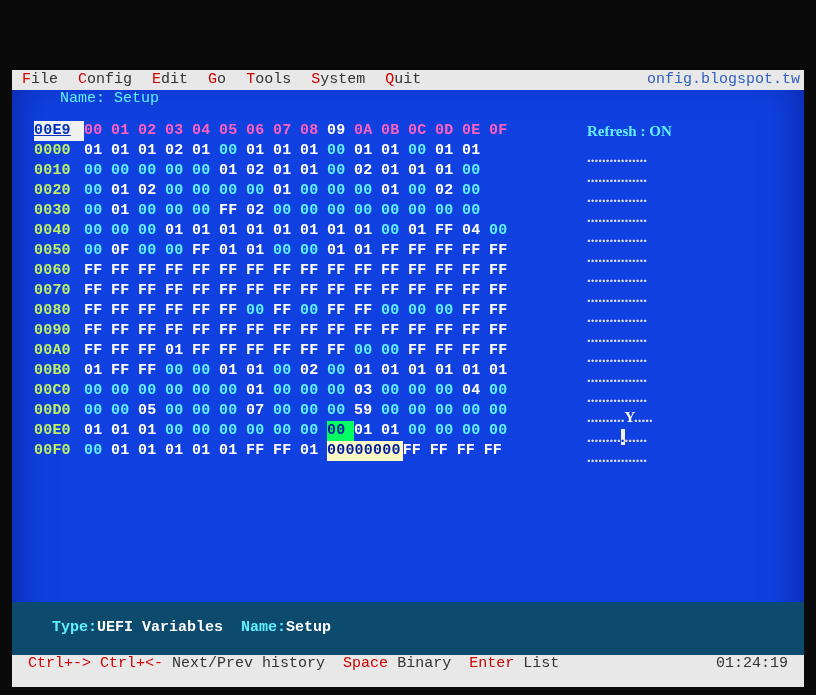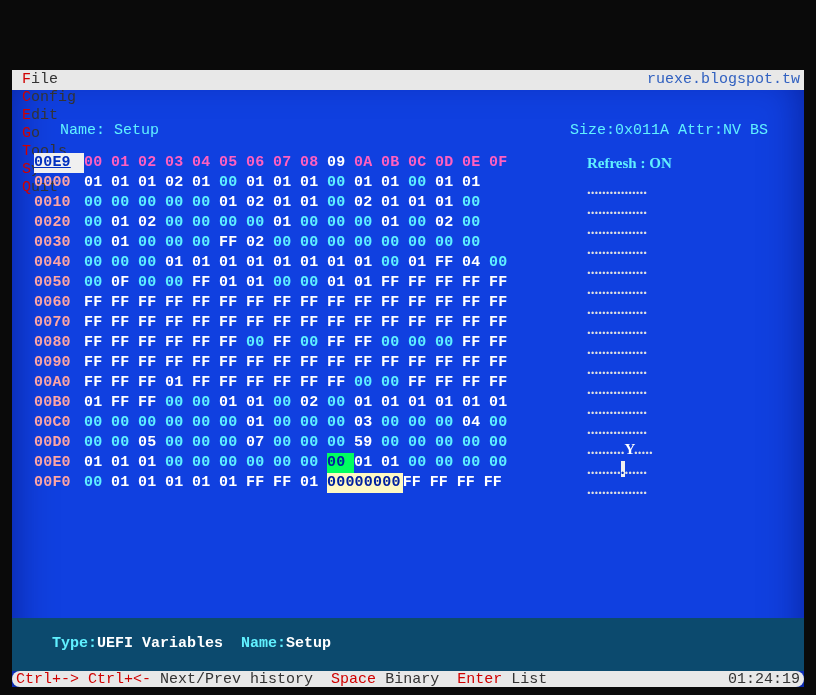--- a/index.html
+++ b/index.html
@@ -22,52 +22,53 @@
     box-shadow: inset 0 0 40px rgba(0,0,80,0.5);
   }
   .menubar {
     background: #e8e8e8;
     color: #333;
     display: flex;
     padding: 1px 0;
     height: 20px;
     line-height: 18px;
   }
-  .menubar .items { display: flex; flex-direction: column; }
+  .menubar .items { display: flex; }
   .menubar .item {
     padding: 0 10px;
     white-space: pre;
   }
   .menubar .item .hot { color: #d00000; }
   .menubar .url {
     margin-left: auto;
     padding-right: 4px;
     color: #3060c0;
   }
   .header {
     display: flex;
     justify-content: space-between;
-    padding: 32px 36px 6px 48px;
+    padding: 0 36px 6px 48px;
     color: #60f0ff;
+    flex-direction: column;
   }
   .main {
     flex: 1;
     display: flex;
     padding: 8px 22px 4px 22px;
     gap: 10px;
   }
   .hexpanel { flex: 1; }
   .hexrow {
     display: flex;
     white-space: pre;
     line-height: 20px;
     font-weight: bold;
     letter-spacing: 0.2px;
   }
-  .offset { color: #fca5a5; width: 50px; }
+  .offset { color: #bef264; width: 50px; }
   .offset.inv { background: #f0f0f0; color: #0030c0; text-decoration: underline; }
   .byte { width: 27px; text-align: left; }
   .b00 { color: #60f0ff; }
   .bFF { color: #ffffff; }
   .bother { color: #ffffff; }
   .cursor { background: #00ff60; color: #0020a0; }
   .sel { background: #fef9c3; color: #0020a0; }
   .side {
     width: 195px;
     color: #e0e0e0;
@@ -83,56 +84,54 @@
     background: #0c4a6e;
     color: #ffffff;
     padding: 0 4px 2px 4px;
     font-weight: bold;
     white-space: pre;
   }
   .statusbar .lbl { color: #60f0ff; }
   .footer {
     background: #e8e8e8;
     color: #333;
-    height: 16px;
+    height: 32px;
     line-height: 18px;
     display: flex;
-    padding: 0 4px;
+    padding: 0 16px;
     white-space: pre;
-    border-radius: 10px;
   }
   .footer .key { color: #d00000; }
   .footer .time { margin-left: auto; }
 </style>
 </head>
 <body>
 
 <div class="bezel">
 <div class="screen">
 
   <div class="menubar">
     <div class="items" id="menu-items">
           <div class="item"><span class="hot">F</span>ile</div>
           <div class="item"><span class="hot">C</span>onfig</div>
           <div class="item"><span class="hot">E</span>dit</div>
           <div class="item"><span class="hot">G</span>o</div>
           <div class="item"><span class="hot">T</span>ools</div>
           <div class="item"><span class="hot">S</span>ystem</div>
           <div class="item"><span class="hot">Q</span>uit</div>
         </div>
-    <div class="url">ruexe.blogspot.tw</div>
+    <div class="url">onfig.blogspot.tw</div>
   </div>
 
   <div class="header">
     <div>
       <span>Name:</span>
       <span> </span>
       <span>Setup</span>
     </div>
-    <div>Size:0x011A Attr:NV BS</div>
   </div>
 
   <div class="main">
     <div class="hexpanel" id="hexpanel">
           <div class="hexrow"><span class="offset inv">00E9</span> <span class="byte" style="color: rgb(255, 96, 192);">00</span><span class="byte" style="color: rgb(255, 96, 192);">01</span><span class="byte" style="color: rgb(255, 96, 192);">02</span><span class="byte" style="color: rgb(255, 96, 192);">03</span><span class="byte" style="color: rgb(255, 96, 192);">04</span><span class="byte" style="color: rgb(255, 96, 192);">05</span><span class="byte" style="color: rgb(255, 96, 192);">06</span><span class="byte" style="color: rgb(255, 96, 192);">07</span><span class="byte" style="color: rgb(255, 96, 192);">08</span><span class="byte" style="color: rgb(255, 255, 255);">09</span><span class="byte" style="color: rgb(255, 96, 192);">0A</span><span class="byte" style="color: rgb(255, 96, 192);">0B</span><span class="byte" style="color: rgb(255, 96, 192);">0C</span><span class="byte" style="color: rgb(255, 96, 192);">0D</span><span class="byte" style="color: rgb(255, 96, 192);">0E</span><span class="byte" style="color: rgb(255, 96, 192);">0F</span></div>
           <div class="hexrow"><span class="offset">0000</span> <span class="byte bother">01</span><span class="byte bother">01</span><span class="byte bother">01</span><span class="byte bother">02</span><span class="byte bother">01</span><span class="byte b00">00</span><span class="byte bother">01</span><span class="byte bother">01</span><span class="byte bother">01</span><span class="byte b00">00</span><span class="byte bother">01</span><span class="byte bother">01</span><span class="byte b00">00</span><span class="byte bother">01</span><span class="byte bother">01</span></div>
           <div class="hexrow"><span class="offset">0010</span> <span class="byte b00">00</span><span class="byte b00">00</span><span class="byte b00">00</span><span class="byte b00">00</span><span class="byte b00">00</span><span class="byte bother">01</span><span class="byte bother">02</span><span class="byte bother">01</span><span class="byte bother">01</span><span class="byte b00">00</span><span class="byte bother">02</span><span class="byte bother">01</span><span class="byte bother">01</span><span class="byte bother">01</span><span class="byte b00">00</span></div>
           <div class="hexrow"><span class="offset">0020</span> <span class="byte b00">00</span><span class="byte bother">01</span><span class="byte bother">02</span><span class="byte b00">00</span><span class="byte b00">00</span><span class="byte b00">00</span><span class="byte b00">00</span><span class="byte bother">01</span><span class="byte b00">00</span><span class="byte b00">00</span><span class="byte b00">00</span><span class="byte bother">01</span><span class="byte b00">00</span><span class="byte bother">02</span><span class="byte b00">00</span></div>
           <div class="hexrow"><span class="offset">0030</span> <span class="byte b00">00</span><span class="byte bother">01</span><span class="byte b00">00</span><span class="byte b00">00</span><span class="byte b00">00</span><span class="byte bFF">FF</span><span class="byte bother">02</span><span class="byte b00">00</span><span class="byte b00">00</span><span class="byte b00">00</span><span class="byte b00">00</span><span class="byte b00">00</span><span class="byte b00">00</span><span class="byte b00">00</span><span class="byte b00">00</span></div>
           <div class="hexrow"><span class="offset">0040</span> <span class="byte b00">00</span><span class="byte b00">00</span><span class="byte b00">00</span><span class="byte bother">01</span><span class="byte bother">01</span><span class="byte bother">01</span><span class="byte bother">01</span><span class="byte bother">01</span><span class="byte bother">01</span><span class="byte bother">01</span><span class="byte bother">01</span><span class="byte b00">00</span><span class="byte bother">01</span><span class="byte bFF">FF</span><span class="byte bother">04</span><span class="byte b00">00</span></div>

